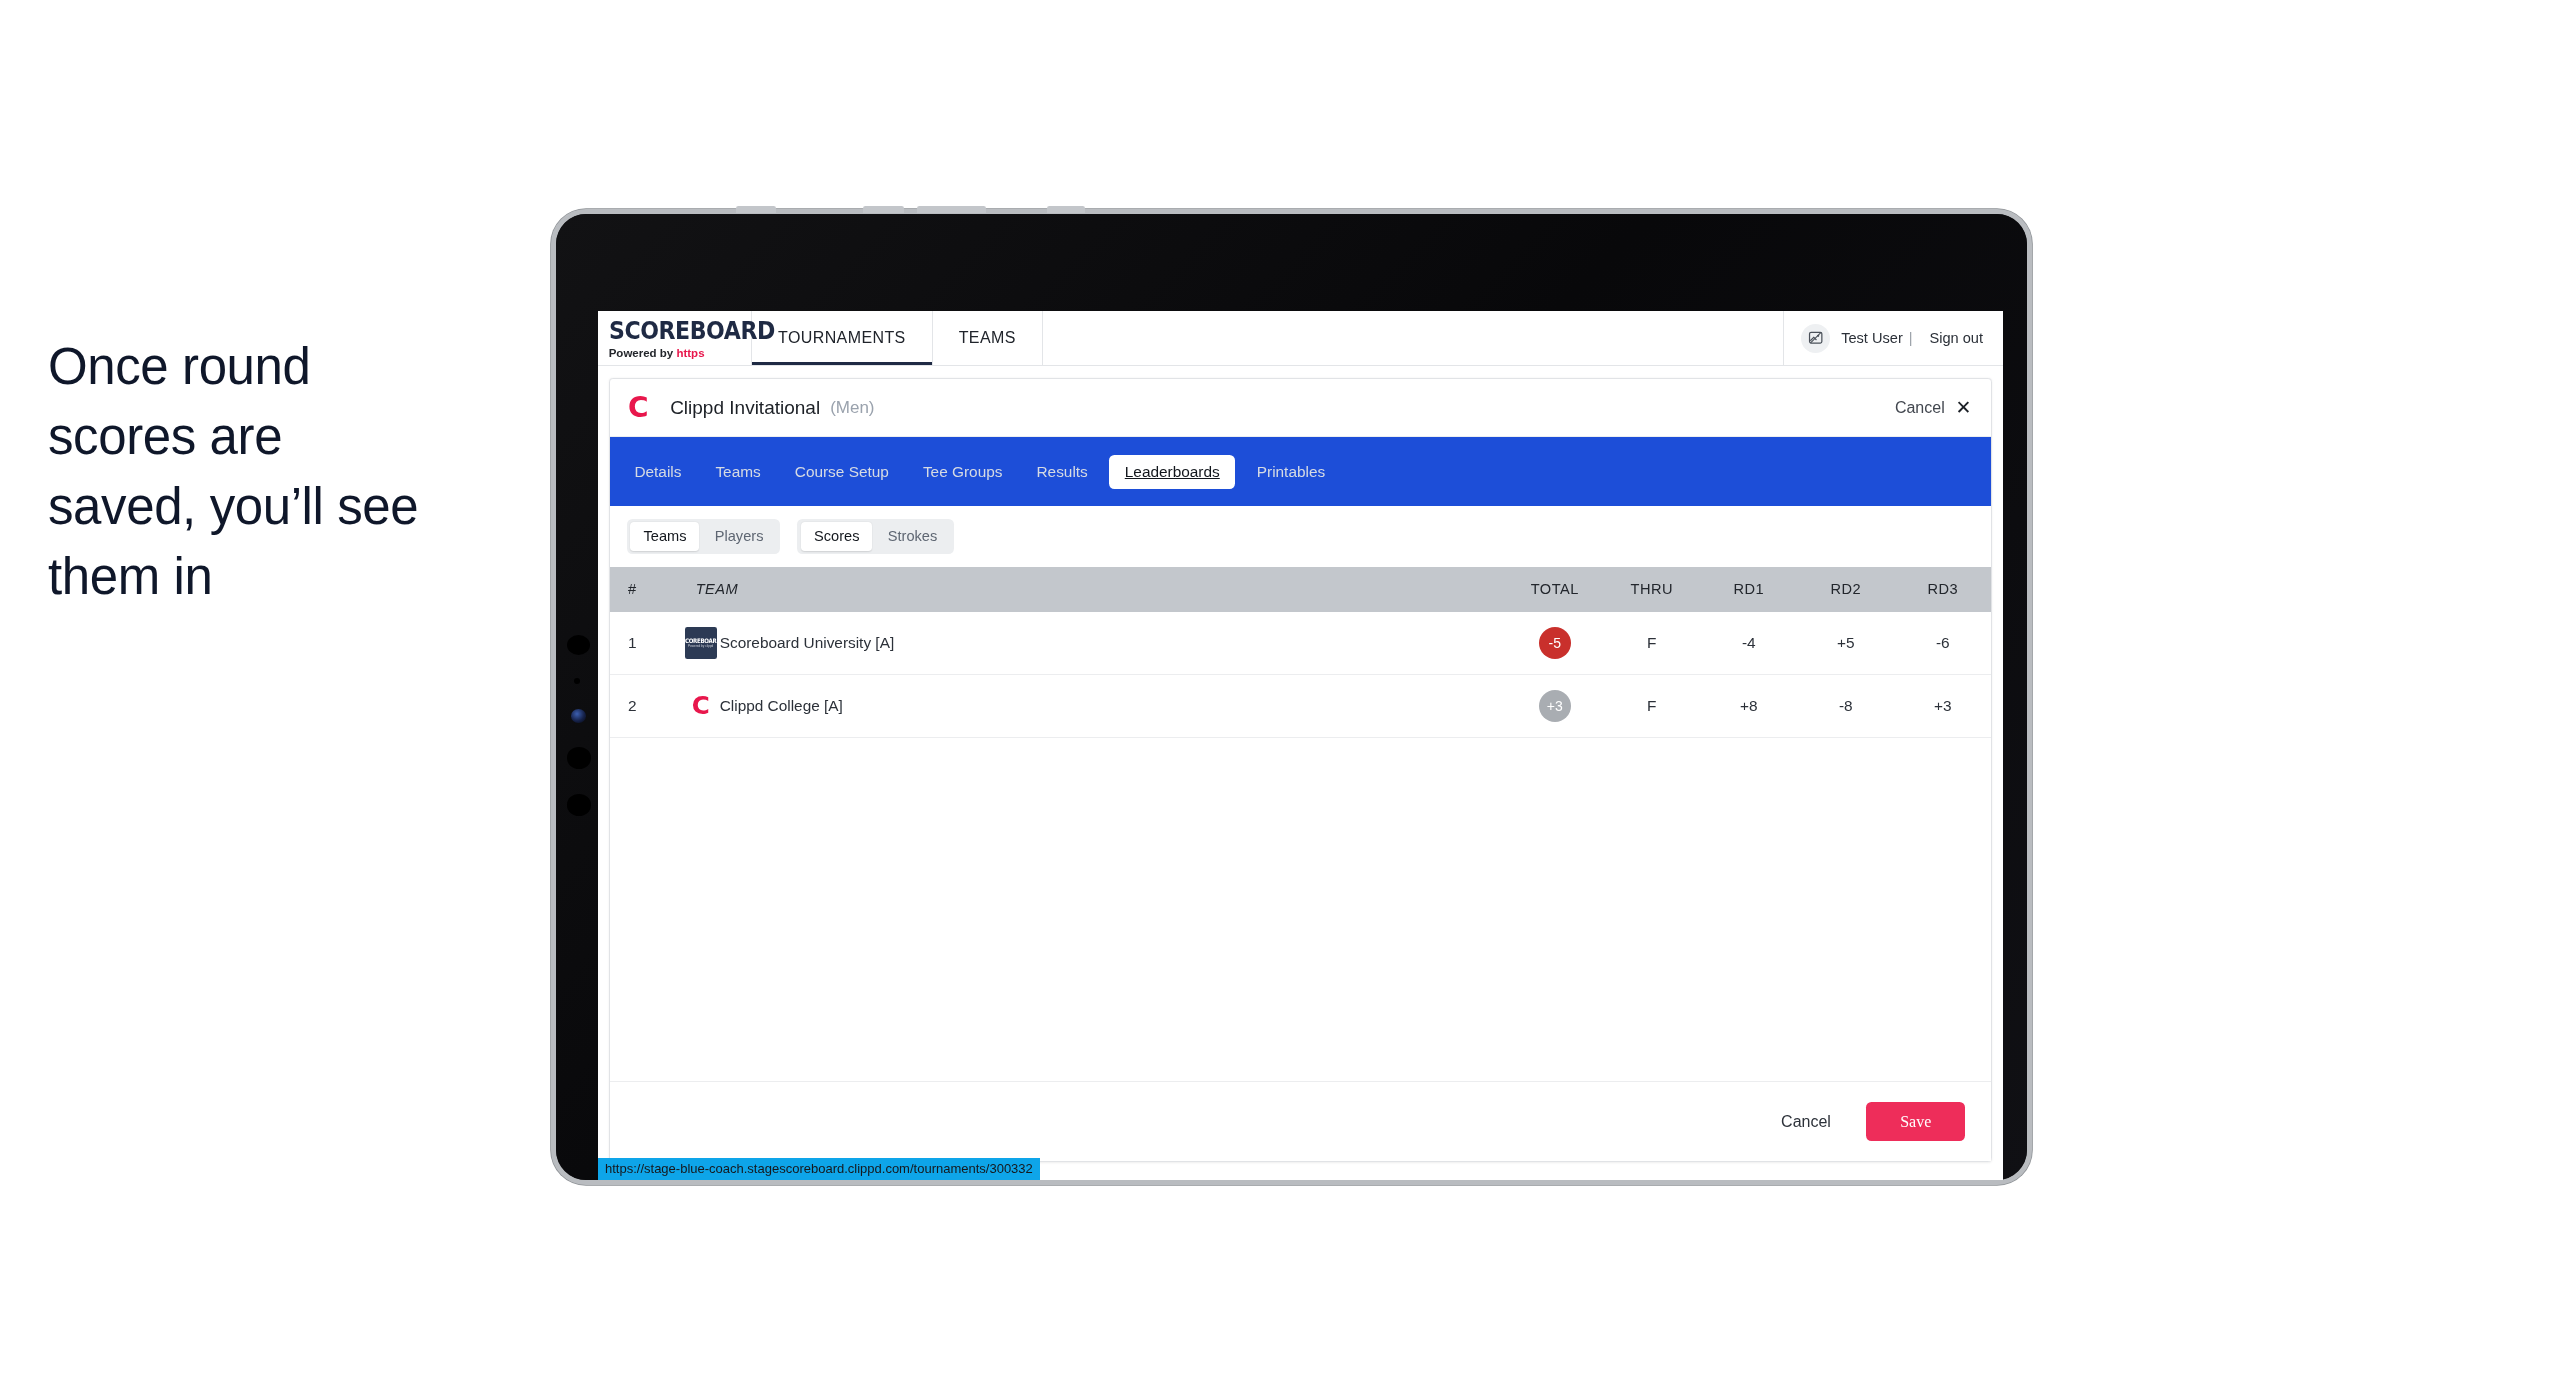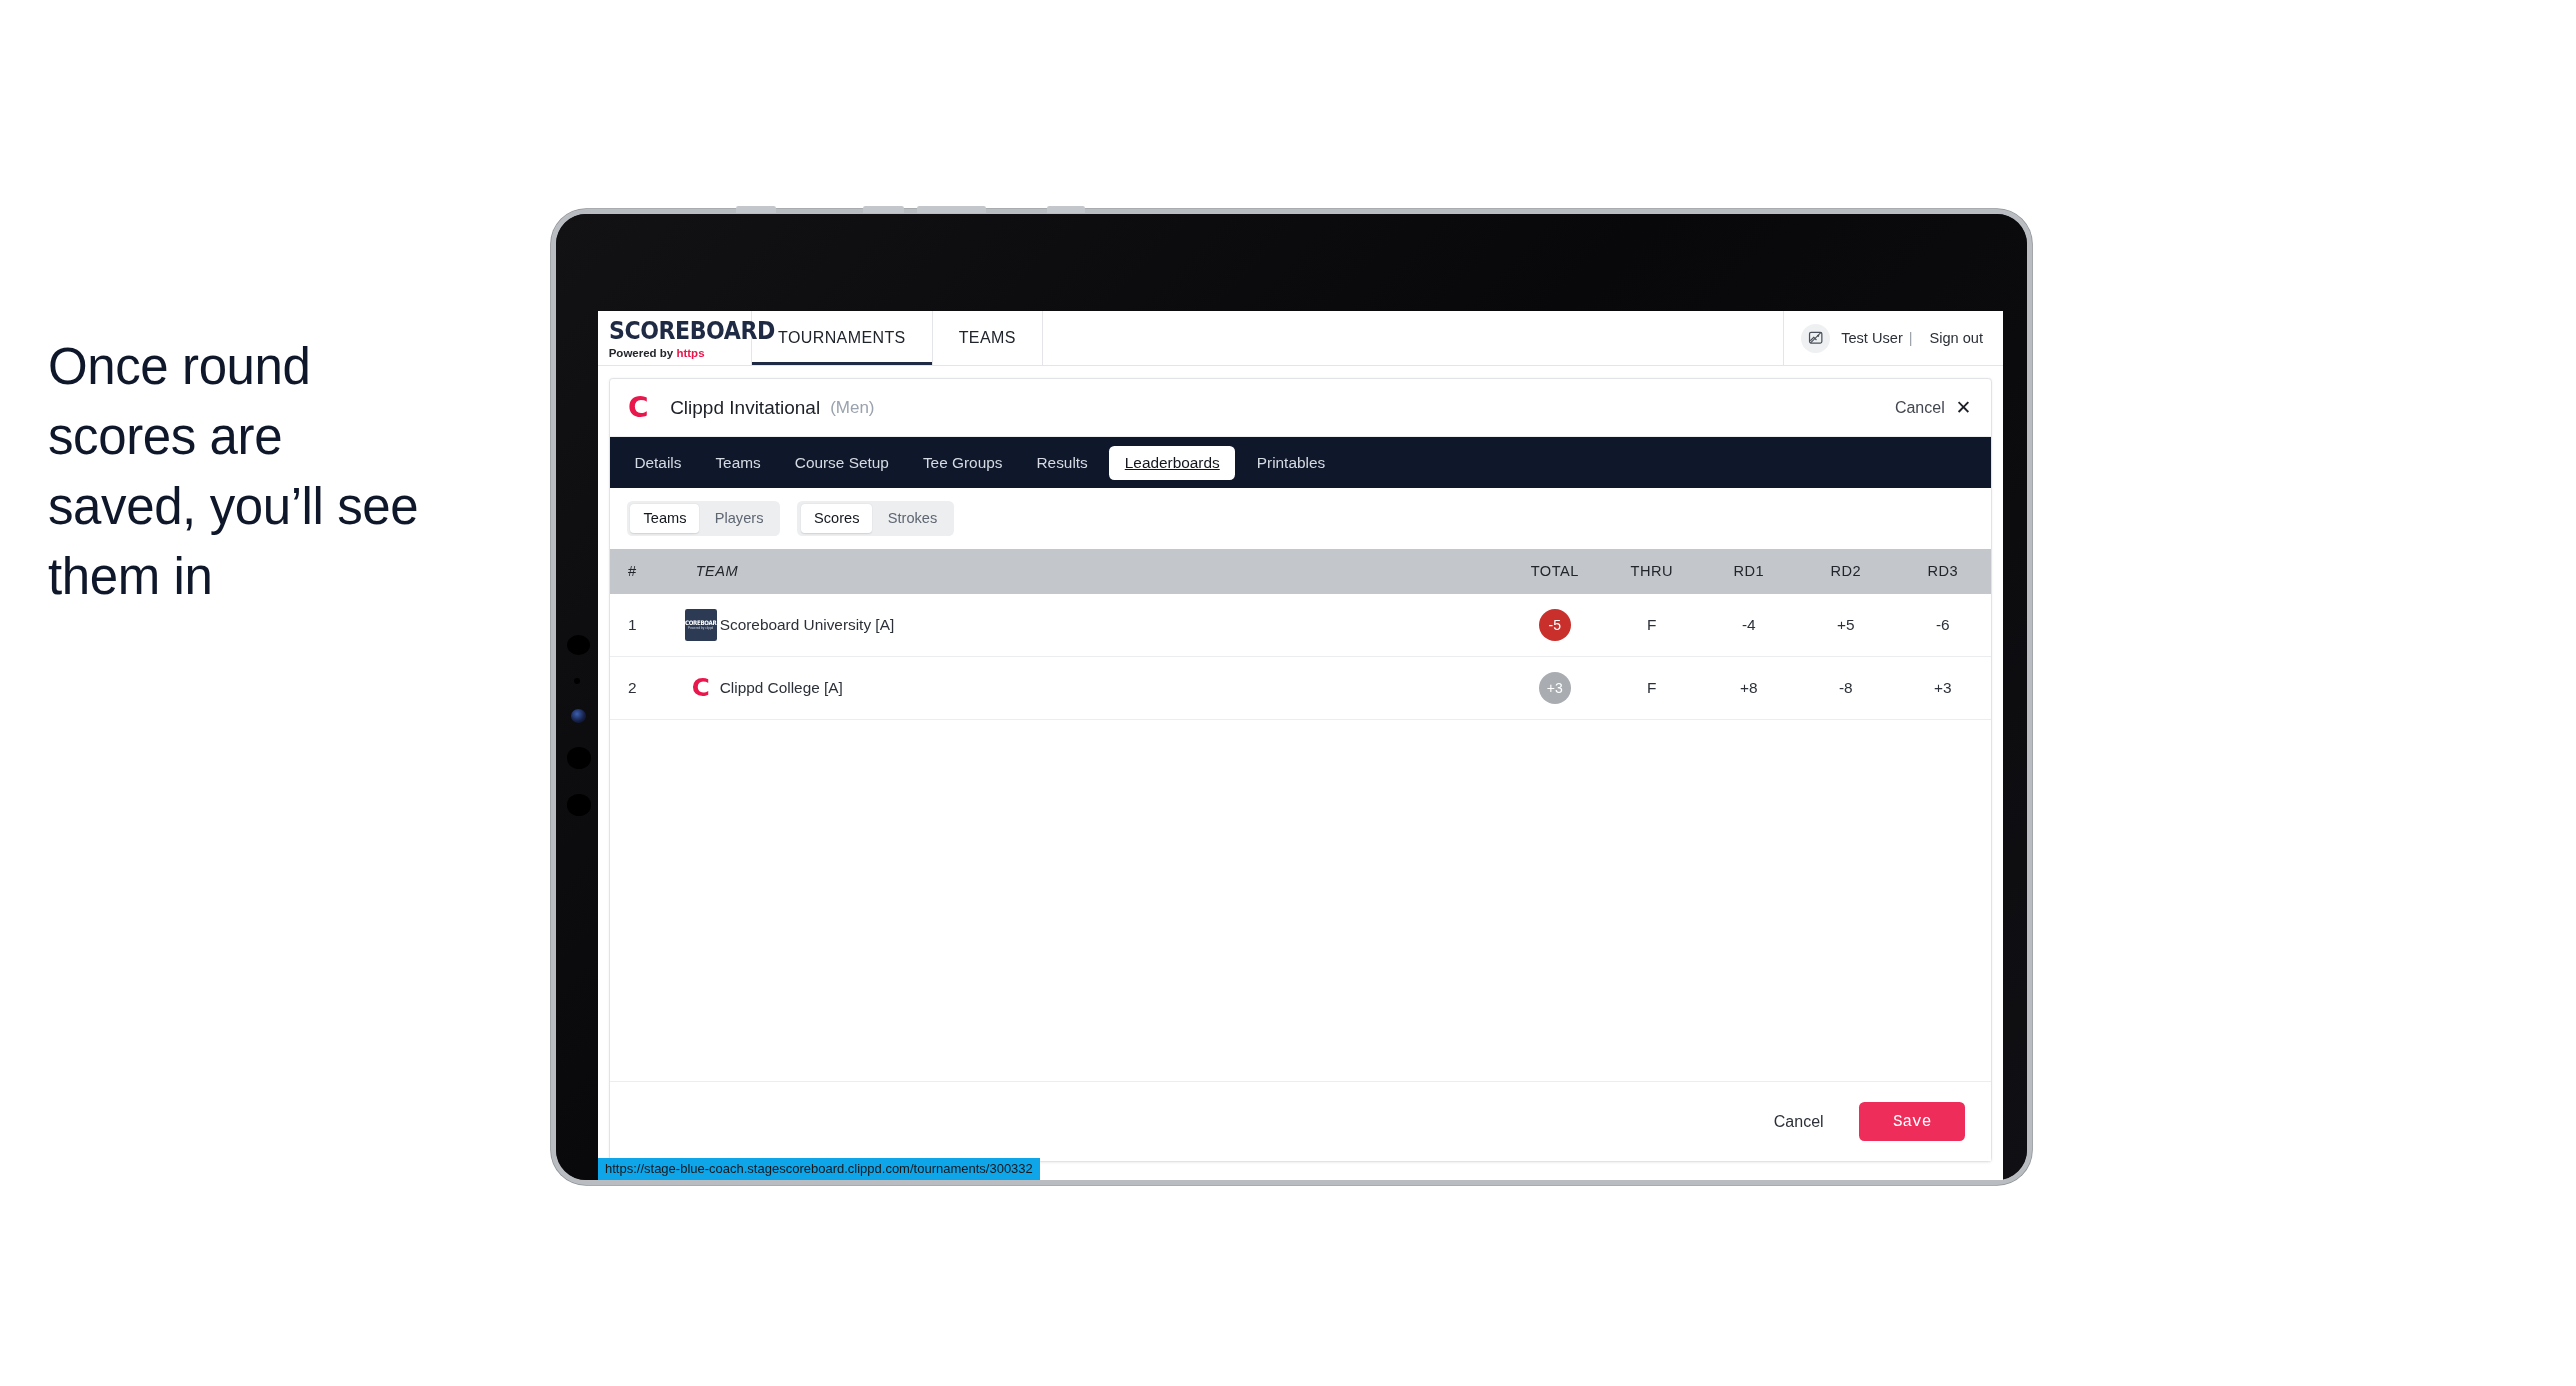--- a/index.html
+++ b/index.html
@@ -162,22 +162,22 @@
   .tournament-gender { font-size: 17px; color: #9aa2ad; margin-left: 10px; }
   .head-spacer { flex: 1; }
   .cancel-x {
     display: flex; align-items: center; gap: 10.7px;
     font-size: 16px; color: #42474f; cursor: pointer;
   }
   .x-glyph { font-size: 19px; color: #1c2026; line-height: 1; }
 
   
   .subnav {
-    background: #0f172a;
-    height: 51px;
+    background: #1d4ed8;
+    height: 69px;
     display: flex; align-items: center;
     padding: 0 7.7px;
   }
   .subtab {
     font-size: 15.4px;
     color: #d6dbe3;
     padding: 0 17px;
     height: 51px;
     display: flex; align-items: center;
     cursor: pointer;
@@ -286,21 +286,21 @@
   }
   .btn-cancel {
     font-size: 16px; color: #2c3139; cursor: pointer;
     padding: 7.7px 12.3px; background: none; border: none;
     font-family: "Liberation Sans", sans-serif;
   }
   .btn-save {
     font-size: 16px; color: #fff; background: #ee2d5a;
     border: none; border-radius: 5.4px;
     padding: 10.7px 34px; cursor: pointer;
-    font-family: Liberation Mono, monospace;
+    font-family: Liberation Serif, serif;
   }
 
   
   .status-url {
     position: absolute;
     left: 0; bottom: 0;
     background: #0ea5e9;
     color: #16181c;
     font-size: 13px;
     padding: 3.1px 7px 3.8px 7px;

